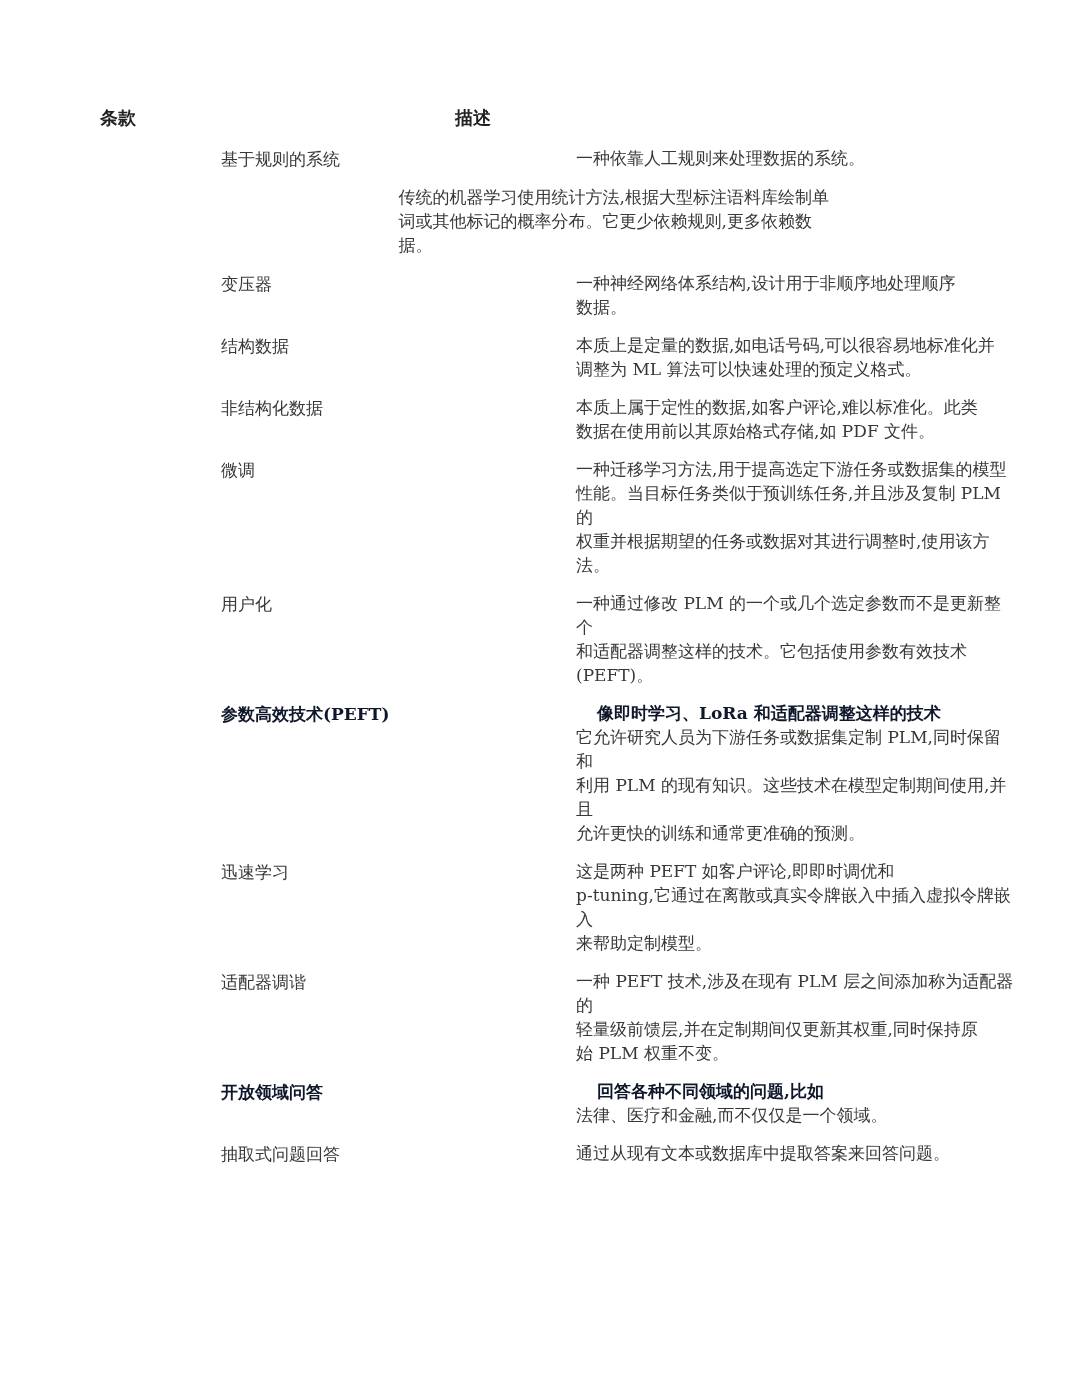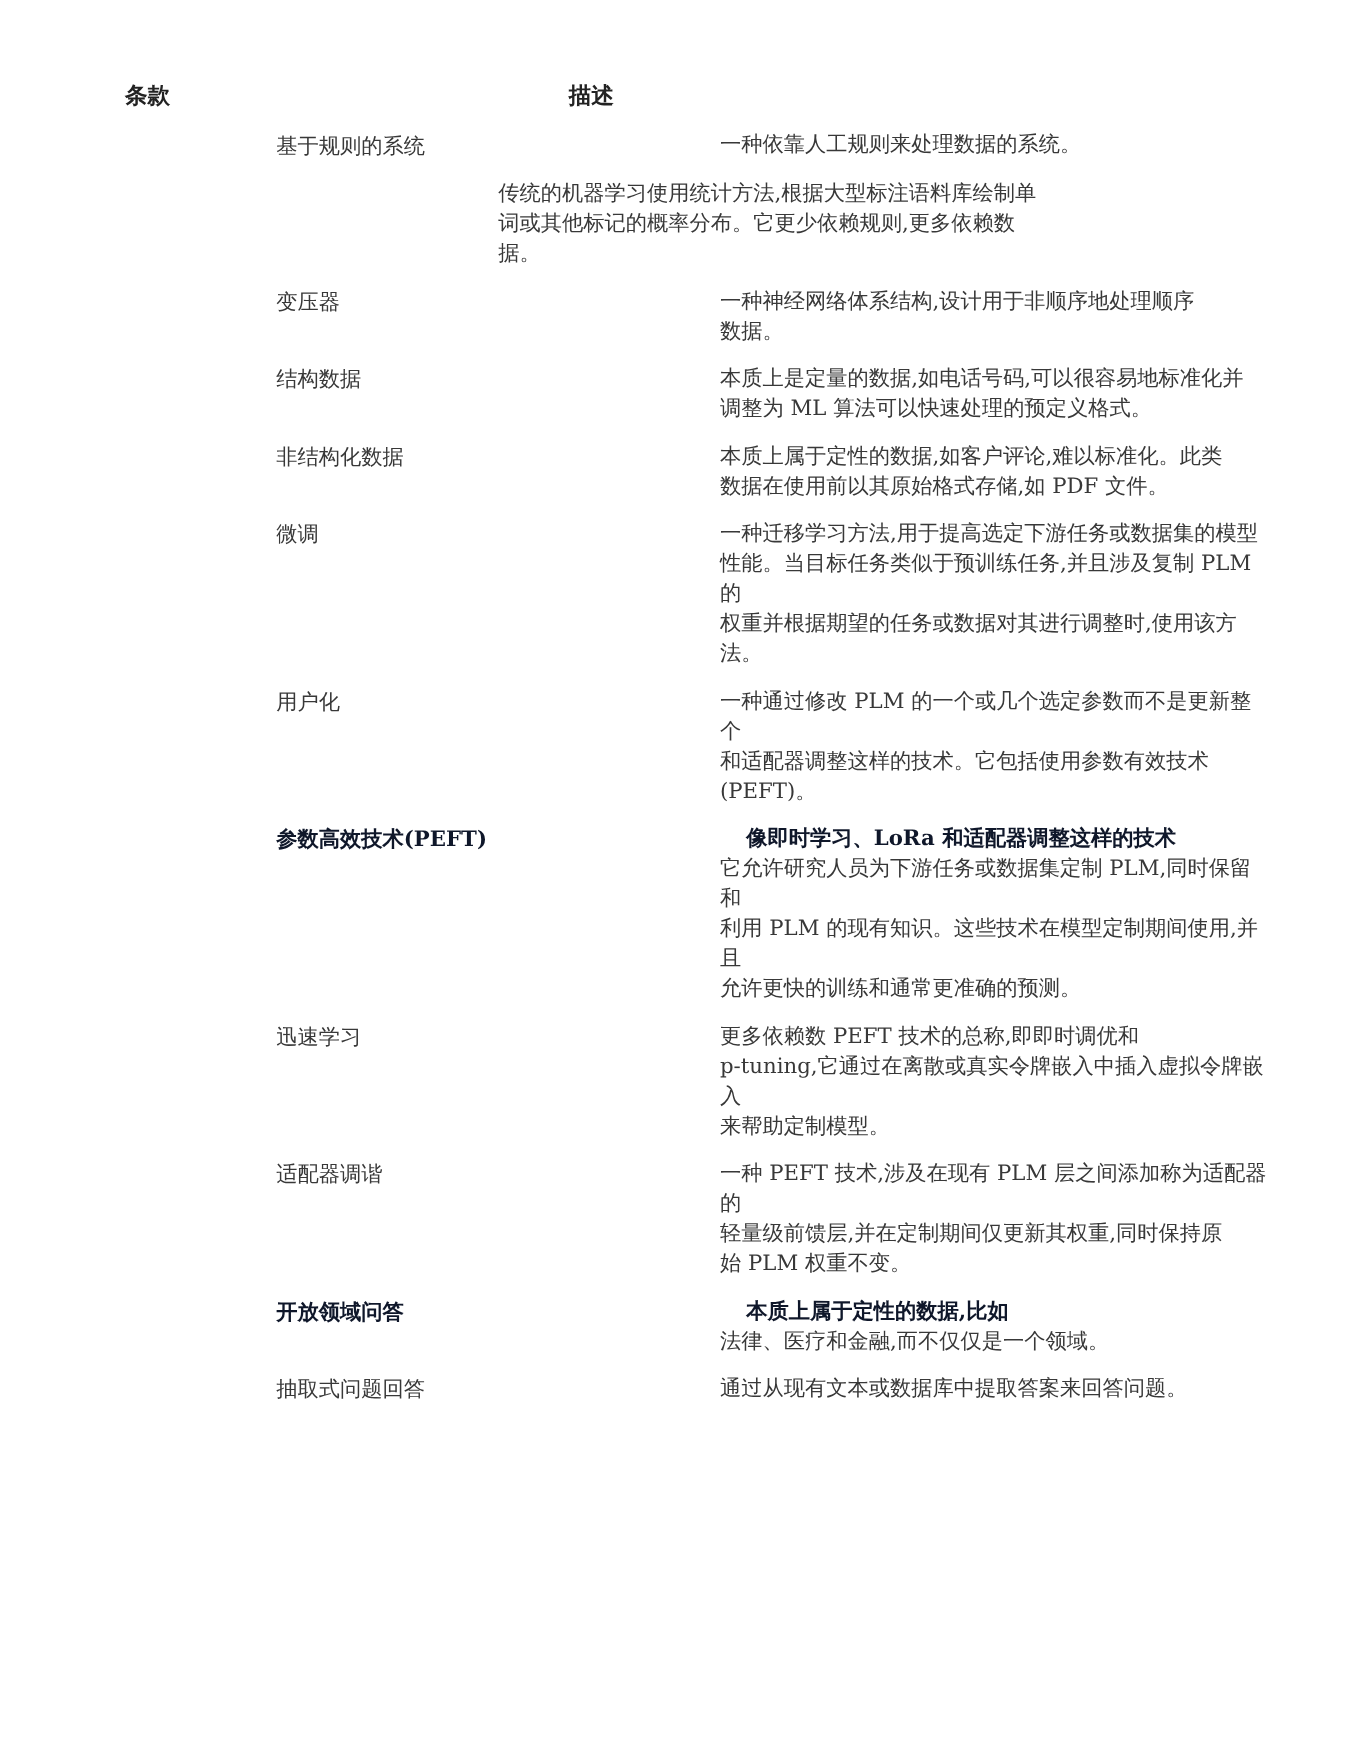--- a/index.html
+++ b/index.html
@@ -16,21 +16,21 @@
     overflow: hidden;
   }
   .page {
     position: absolute;
     top: 0; left: 0;
     width: 1080px;
     height: 1397px;
     background: #ffffff;
   }
   .glossary {
-    padding-top: 64px;
+    padding-top: 106px;
   }
   .hdr-row {
     display: flex;
     padding-left: 100px;
     margin-bottom: 16px;
     font-weight: bold;
     font-size: 18px;
     color: #222222;
   }
   .hdr-term {
@@ -115,33 +115,33 @@
 (PEFT)。</div></div>
         </div>
         <div class="row">
           <div class="term bold">参数高效技术(PEFT)</div>
           <div class="desc"><div class="bold">像即时学习、LoRa 和适配器调整这样的技术</div><div>它允许研究人员为下游任务或数据集定制 PLM,同时保留和
 利用 PLM 的现有知识。这些技术在模型定制期间使用,并且
 允许更快的训练和通常更准确的预测。</div></div>
         </div>
         <div class="row">
           <div class="term">迅速学习</div>
-          <div class="desc"><div>更多依赖数 PEFT 技术的总称,即即时调优和
+          <div class="desc"><div>这是两种 PEFT 如客户评论,即即时调优和
 p-tuning,它通过在离散或真实令牌嵌入中插入虚拟令牌嵌入
 来帮助定制模型。</div></div>
         </div>
         <div class="row">
           <div class="term">适配器调谐</div>
           <div class="desc"><div>一种 PEFT 技术,涉及在现有 PLM 层之间添加称为适配器的
 轻量级前馈层,并在定制期间仅更新其权重,同时保持原
 始 PLM 权重不变。</div></div>
         </div>
         <div class="row">
           <div class="term bold">开放领域问答</div>
-          <div class="desc"><div class="bold">本质上属于定性的数据,比如</div><div>法律、医疗和金融,而不仅仅是一个领域。</div></div>
+          <div class="desc"><div class="bold">回答各种不同领域的问题,比如</div><div>法律、医疗和金融,而不仅仅是一个领域。</div></div>
         </div>
         <div class="row">
           <div class="term">抽取式问题回答</div>
           <div class="desc"><div>通过从现有文本或数据库中提取答案来回答问题。</div></div>
         </div>
       </div>
   </div>
 </div>
 
 </body></html>

